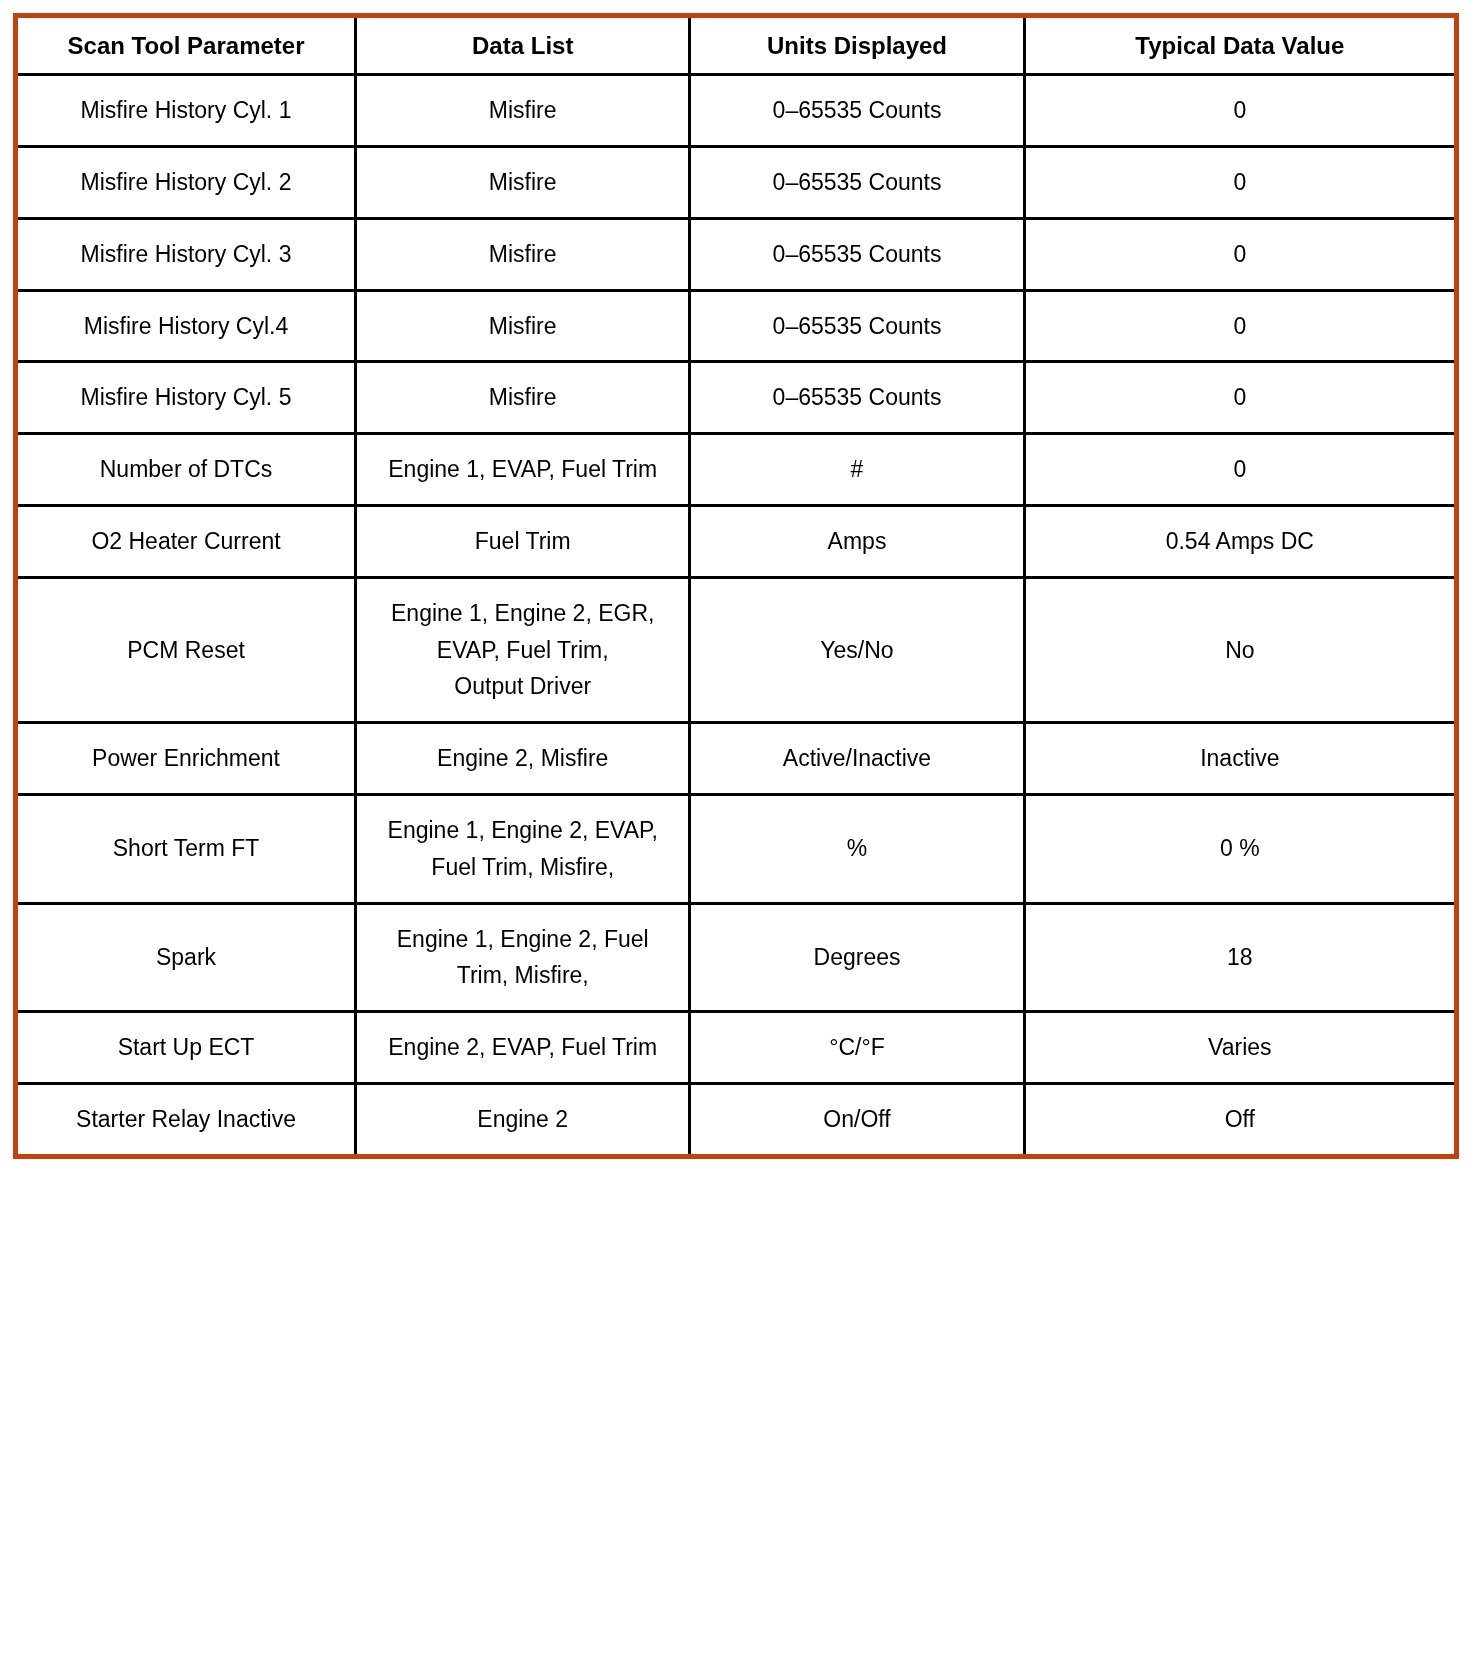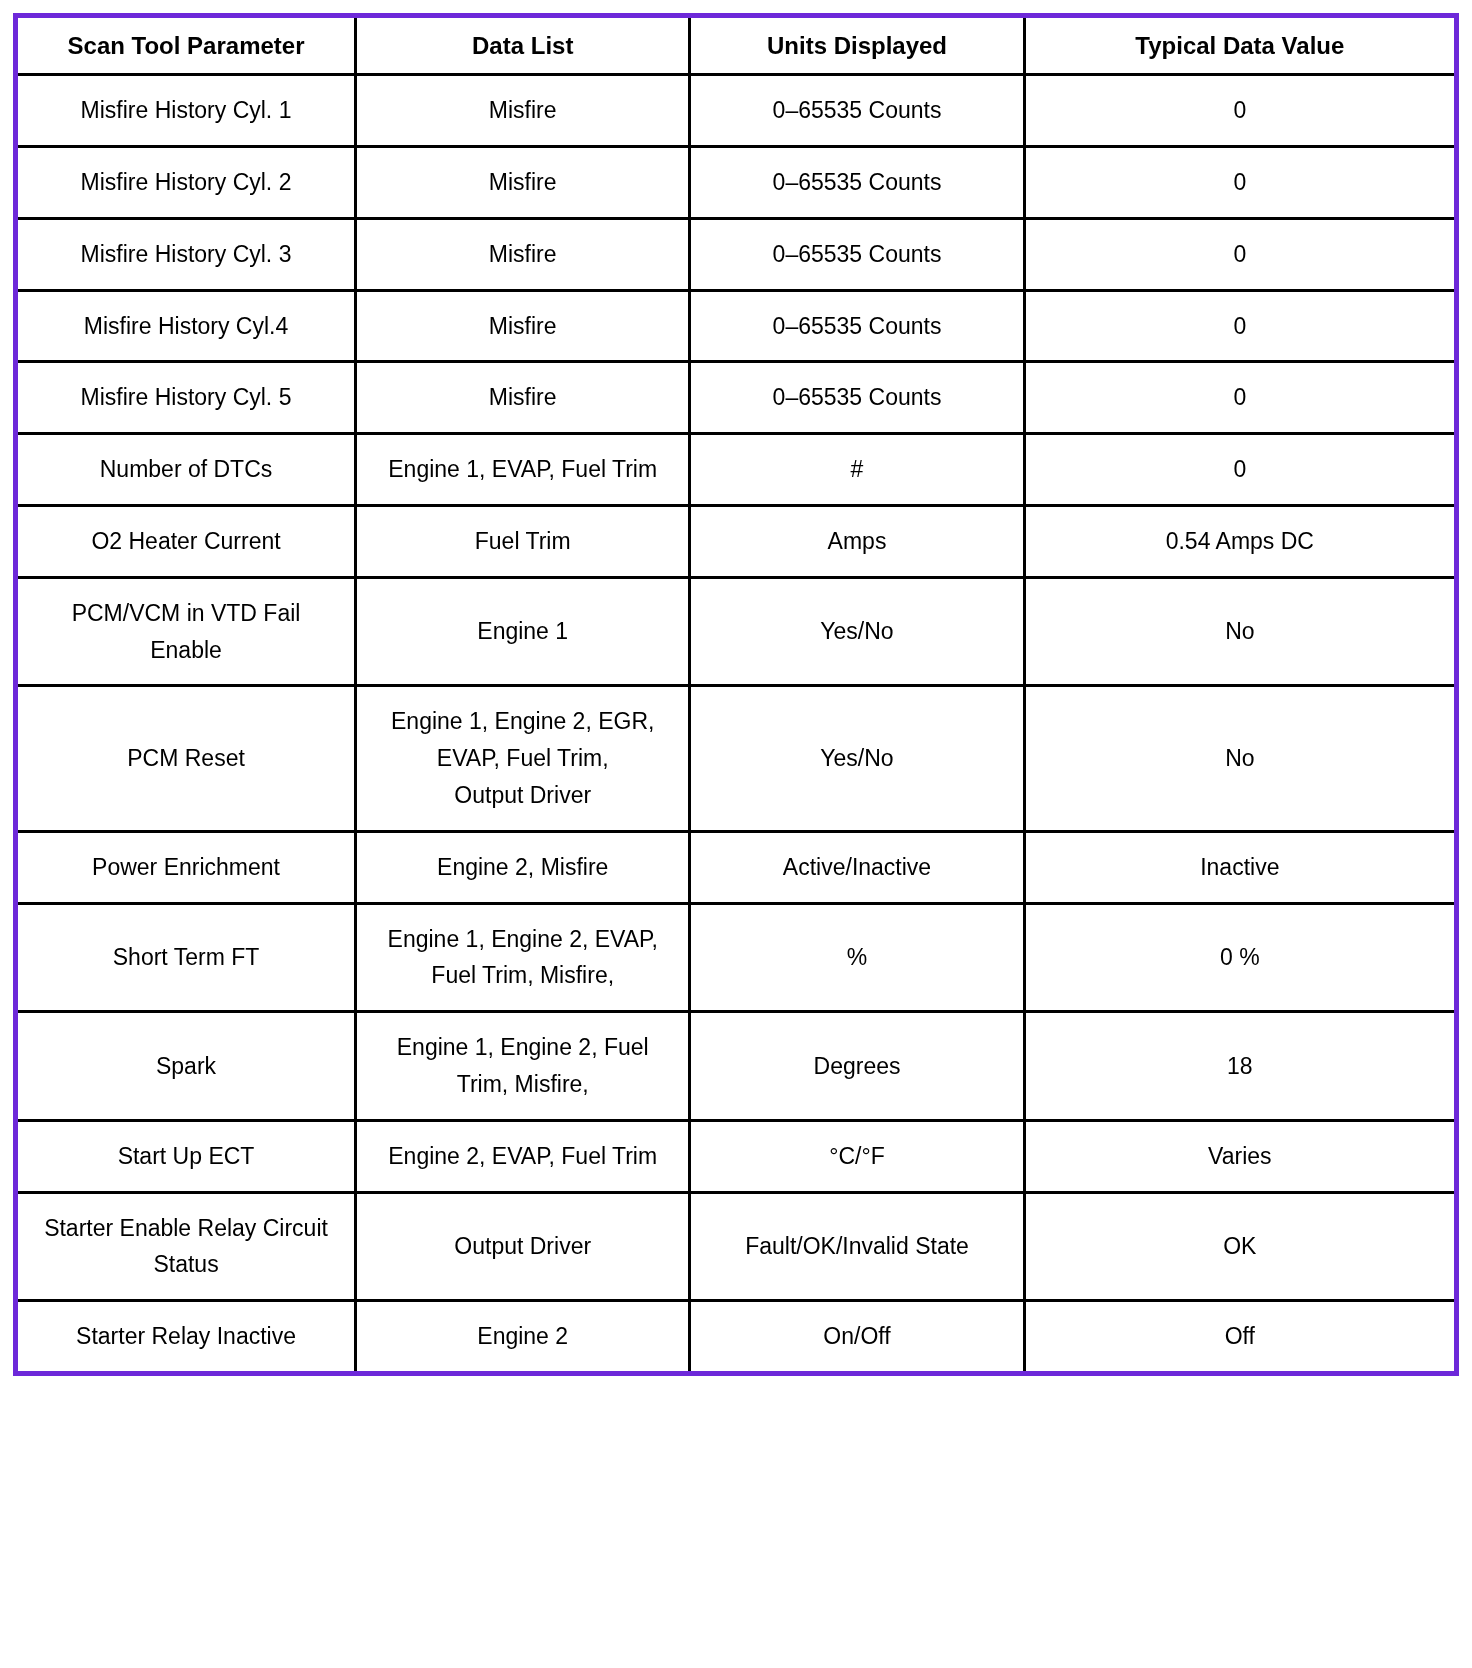--- a/index.html
+++ b/index.html
@@ -13,21 +13,21 @@
     width: 1472px;
     min-height: 1668px;
     box-sizing: border-box;
     padding: 13px 13px;
     background: #ffffff;
   }
   table.scan-table {
     width: 100%;
     border-collapse: collapse;
     table-layout: fixed;
-    border: 5px solid #6d28d9;
+    border: 5px solid #c2410c;
   }
   table.scan-table th,
   table.scan-table td {
     border: 3px solid #000000;
     text-align: center;
     vertical-align: middle;
     white-space: pre-line;
     padding: 16px 8px;
     font-size: 23px;
     line-height: 1.6;
@@ -100,27 +100,20 @@
           <td>#</td>
           <td>0</td>
         </tr>
         <tr>
           <td>O2 Heater Current</td>
           <td>Fuel Trim</td>
           <td>Amps</td>
           <td>0.54 Amps DC</td>
         </tr>
         <tr>
-          <td>PCM/VCM in VTD Fail
-Enable</td>
-          <td>Engine 1</td>
-          <td>Yes/No</td>
-          <td>No</td>
-        </tr>
-        <tr>
           <td>PCM Reset</td>
           <td>Engine 1, Engine 2, EGR,
 EVAP, Fuel Trim,
 Output Driver</td>
           <td>Yes/No</td>
           <td>No</td>
         </tr>
         <tr>
           <td>Power Enrichment</td>
           <td>Engine 2, Misfire</td>
@@ -141,27 +134,20 @@
           <td>Degrees</td>
           <td>18</td>
         </tr>
         <tr>
           <td>Start Up ECT</td>
           <td>Engine 2, EVAP, Fuel Trim</td>
           <td>°C/°F</td>
           <td>Varies</td>
         </tr>
         <tr>
-          <td>Starter Enable Relay Circuit
-Status</td>
-          <td>Output Driver</td>
-          <td>Fault/OK/Invalid State</td>
-          <td>OK</td>
-        </tr>
-        <tr>
           <td>Starter Relay Inactive</td>
           <td>Engine 2</td>
           <td>On/Off</td>
           <td>Off</td>
         </tr>
       </tbody>
   </table>
 </div>
 
 </body></html>

